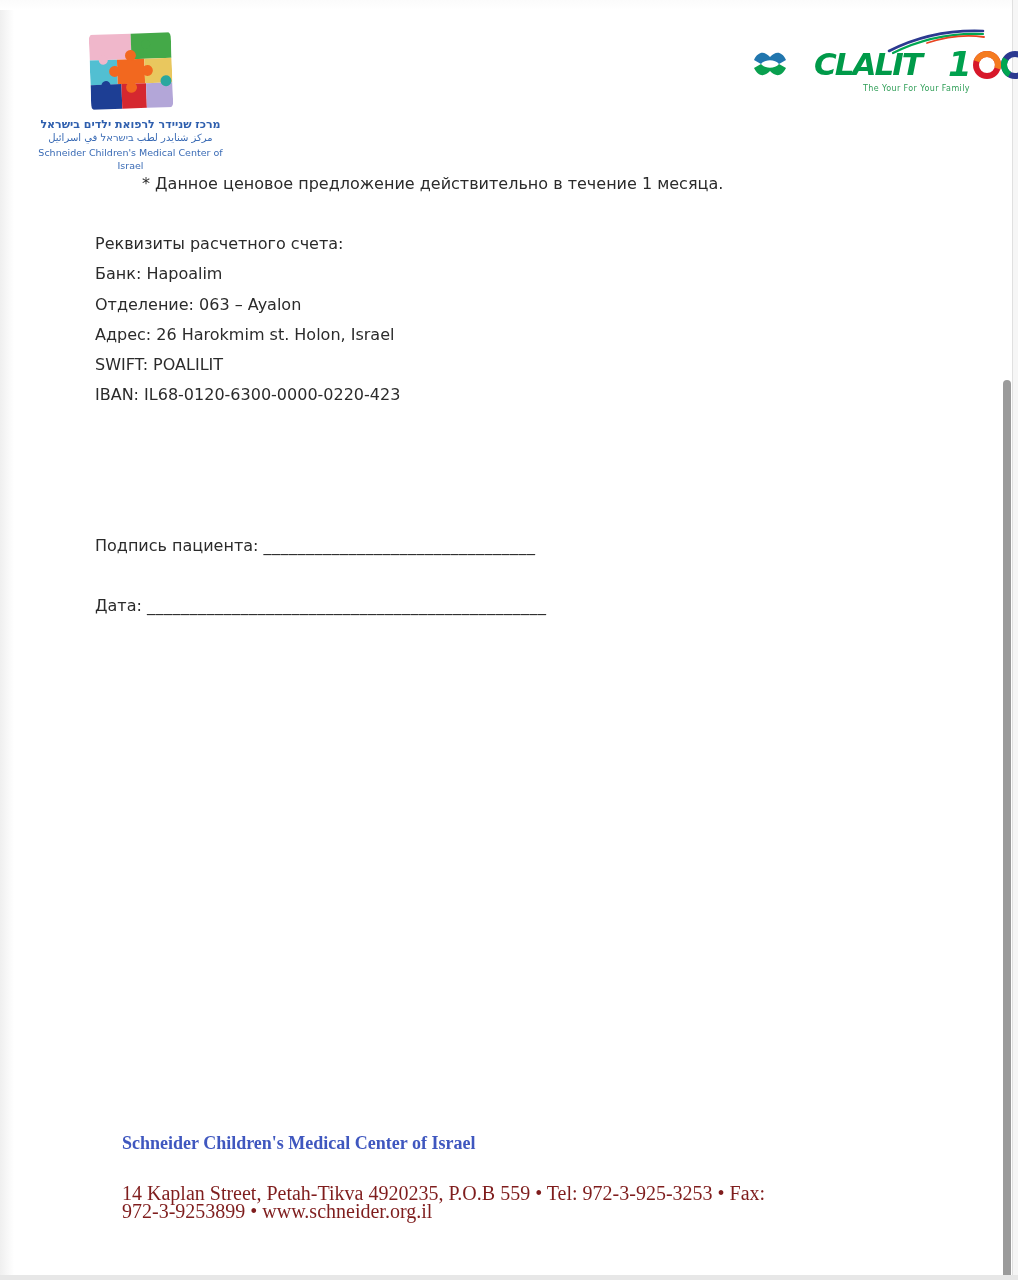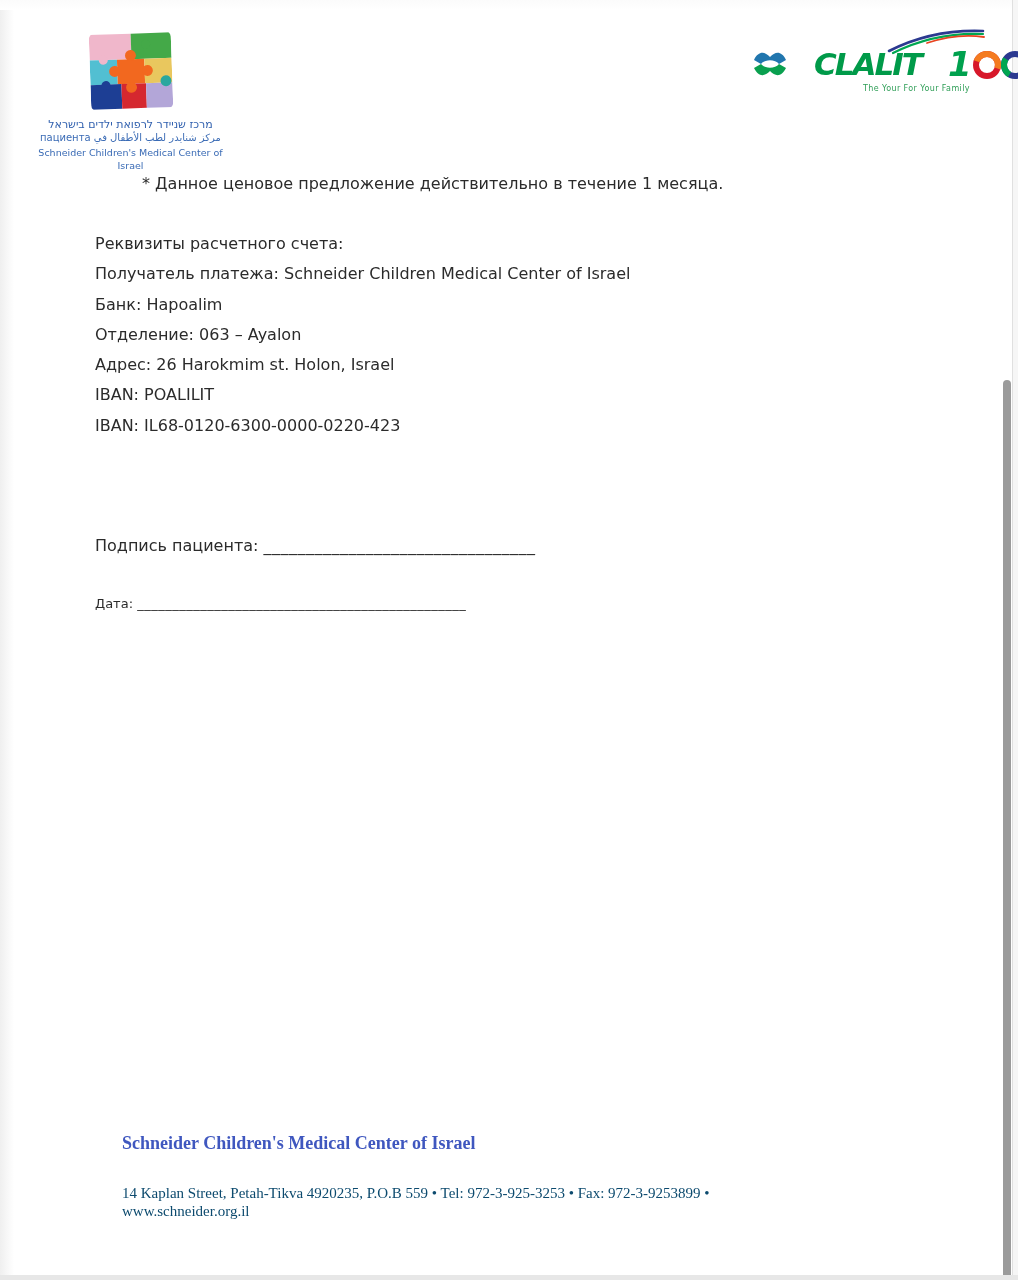--- a/index.html
+++ b/index.html
@@ -35,21 +35,21 @@
     background:#9b9b9b; border-radius:5px 5px 0 0; z-index:4;
   }
 
   
   .sch-logo { position:absolute; left:28px; top:32px; width:205px; text-align:center; }
   .puzzle-wrap {
     width:82px; height:78px; margin:0 auto 8px auto;
     border-radius:6px; overflow:hidden; transform:rotate(-2deg);
   }
   .sch-lines { line-height:13px; }
-  .sch-heb { color:#2f5fae; font-weight:normal; font-size:11px; }
+  .sch-heb { color:#2f5fae; font-weight:bold; font-size:11px; }
   .sch-ara { color:#3a6bb5; font-size:10px; }
   .sch-eng { color:#3a6bb5; font-size:9.5px; margin-top:2px; }
 
   
   .clalit { position:absolute; left:735px; top:36px; width:235px; height:60px; }
   .clalit-row { position:absolute; left:16px; top:8px; display:flex; align-items:center;gap:21px; }
   .clalit-word {
     font-family:"DejaVu Sans", sans-serif;
     font-weight:bold; font-style:italic;
     font-size:31px; color:#009a49; letter-spacing:-2px; margin-left:4px;
@@ -68,32 +68,32 @@
   .tagline {
     position:absolute; left:120px; top:48px; width:115px;
     font-size:8px; color:#2f9e57; letter-spacing:0.4px; text-align:right;
   }
 
   
   .doc-note { position:absolute; left:95px; top:174px; font-size:16px;margin-left:47px; }
   .bank-block { position:absolute; left:95px; top:229px; }
   .bank-block p { font-size:16px; line-height:30.3px; white-space:pre; }
   .sig-row  { position:absolute; left:95px; top:536px; font-size:16px; }
-  .date-row { position:absolute; left:95px; top:596px; font-size:13px; }
+  .date-row { position:absolute; left:95px; top:596px; font-size:16px; }
   .uline { letter-spacing:0.5px; }
 
   
   .footer { position:absolute; left:122px; top:1133px; width:660px; }
   .footer-title {
     font-family:"Liberation Serif", serif;
     font-weight:bold; font-size:18px; color:#3f57bf;
   }
   .footer-addr {
     font-family:"Liberation Serif", serif;
-    font-size:15px; color:#0c4a6e; margin-top:30px; line-height:18px;
+    font-size:20px; color:#7f1d1d; margin-top:30px; line-height:18px;
     width:655px;
   }
 </style>
 </head>
 <body>
 
 <div class="edge-left"></div>
 <div class="edge-top"></div>
 <div class="scroll-track"></div>
 <div class="scroll-thumb"></div>
@@ -115,21 +115,21 @@
       <circle cx="63" cy="41" r="6" fill="#f2681f"></circle>
       <circle cx="45" cy="59" r="6" fill="#f2681f"></circle>
       <circle cx="62" cy="12" r="5" fill="#44a948"></circle>
       <circle cx="15" cy="28" r="5" fill="#f0b7cb"></circle>
       <circle cx="17" cy="56" r="5" fill="#1d3e94"></circle>
       <circle cx="83" cy="53" r="6" fill="#2aa79e"></circle>
     </svg>
   </div>
   <div class="sch-lines">
     <div class="sch-heb" dir="rtl">מרכז שניידר לרפואת ילדים בישראל</div>
-    <div class="sch-ara" dir="rtl">مركز شنايدر لطب الأطفال في пациента</div>
+    <div class="sch-ara" dir="rtl">مركز شنايدر لطب בישראל في اسرائيل</div>
     <div class="sch-eng">Schneider Children's Medical Center of Israel</div>
   </div>
 </div>
 
 <div class="clalit">
   <svg class="swoosh" width="100" height="28" viewBox="0 0 100 28" xmlns="http://www.w3.org/2000/svg">
     <path d="M2,24 Q45,2 96,4" stroke="#2b3990" stroke-width="2.6" fill="none" stroke-linecap="round"></path>
     <path d="M6,26 Q48,5 96,7" stroke="#00a651" stroke-width="2.2" fill="none" stroke-linecap="round"></path>
     <path d="M40,16 Q70,6 97,10" stroke="#e8431f" stroke-width="1.8" fill="none" stroke-linecap="round"></path>
   </svg>
@@ -151,25 +151,24 @@
     </span>
     <span class="c-years">years</span>
   </div>
   <div class="tagline">The Your For Your Family</div>
 </div>
 
 <p class="doc-note">* Данное ценовое предложение действительно в течение 1 месяца.</p>
 
 <div class="bank-block">
   <p>Реквизиты расчетного счета:</p>
-  <p>Получатель платежа: Schneider Children Medical Center of Israel</p>
   <p>Банк: Hapoalim</p>
   <p>Отделение: 063 – Ayalon</p>
   <p>Адрес: 26 Harokmim st. Holon, Israel</p>
-  <p>IBAN: POALILIT</p>
+  <p>SWIFT: POALILIT</p>
   <p>IBAN: IL68-0120-6300-0000-0220-423</p>
 </div>
 
 <p class="sig-row"><span>Подпись пациента: </span><span class="uline">________________________________</span></p>
 
 <p class="date-row"><span>Дата: </span><span class="uline">_______________________________________________</span></p>
 
 <div class="footer">
   <div class="footer-title">Schneider Children's Medical Center of Israel</div>
   <div class="footer-addr">14 Kaplan Street, Petah-Tikva 4920235, P.O.B 559 • Tel: 972-3-925-3253 • Fax: 972-3-9253899 • www.schneider.org.il</div>

